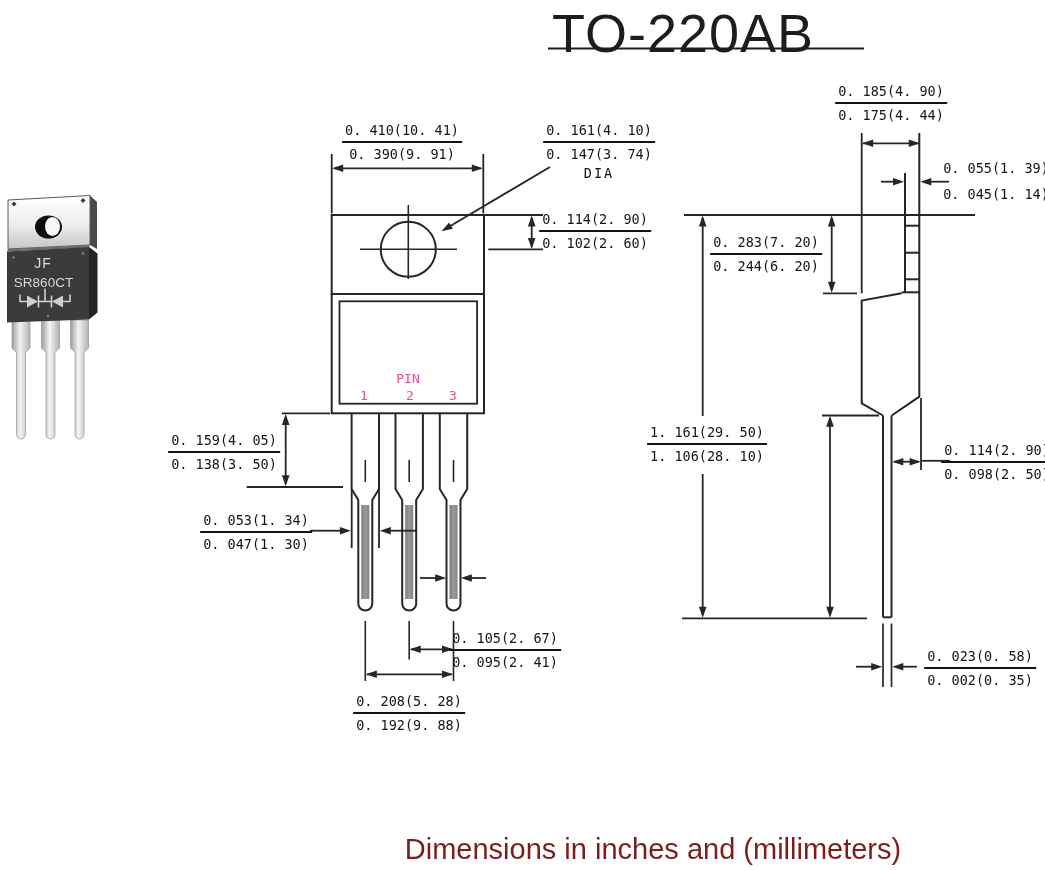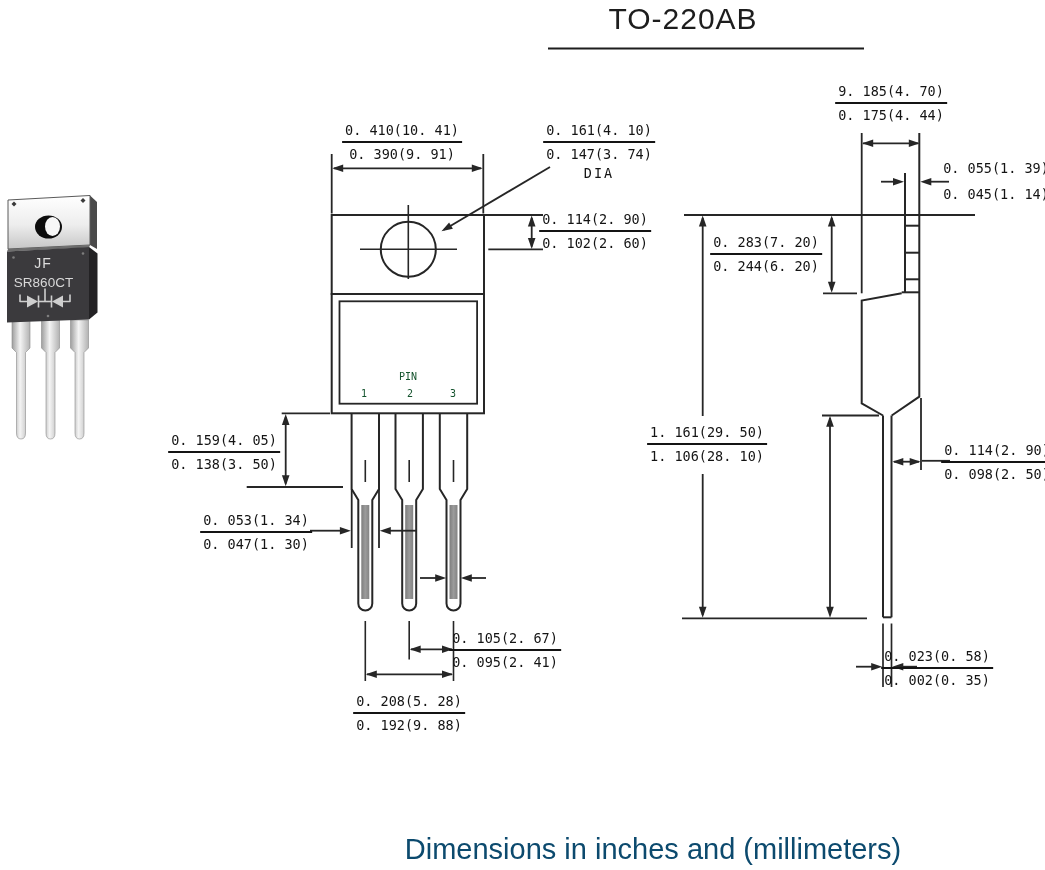--- a/index.html
+++ b/index.html
@@ -1,33 +1,33 @@
 <!DOCTYPE html>
 <html><head>
 <meta charset="utf-8">
 <style>
   html,body{margin:0;padding:0;background:#fff;}
   .canvas{position:relative;width:1045px;height:870px;background:#ffffff;overflow:hidden;
           font-family:"DejaVu Sans Mono",monospace;color:#1b1b1b;}
   .canvas svg{position:absolute;left:0;top:0;}
   .title{position:absolute;left:683px;top:2px;transform:translateX(-50%);
-         font-family:"Liberation Sans",sans-serif;font-size:30px;font-weight:400;
+         font-family:"Liberation Sans",sans-serif;font-size:54px;font-weight:400;
          letter-spacing:1px;color:#1d1d1d;white-space:nowrap;}
   .caption{position:absolute;left:653px;top:833px;transform:translateX(-50%);
            font-family:"Liberation Sans",sans-serif;font-size:29px;font-weight:400;
-           color:#0c4a6e;white-space:nowrap;}
+           color:#7f1d1d;white-space:nowrap;}
   .dim{position:absolute;transform:translateX(-50%);text-align:center;
        font-family:"DejaVu Sans Mono",monospace;font-size:13.5px;line-height:1.2;
        color:#141414;white-space:nowrap;}
   .dim .t{display:block;padding:0 3px 3px;}
   .dim.bar .t{border-bottom:2px solid #141414;}
   .dim .b{display:block;padding:3px 3px 0;}
   .dim.nobar .t{padding-bottom:7px;}
   .dim .dia{display:block;padding-top:3px;letter-spacing:2px;}
-  .pin{position:absolute;transform:translateX(-50%);font-size:10px;color:#14532d;}
+  .pin{position:absolute;transform:translateX(-50%);font-size:13px;color:#ec4899;}
 </style>
 </head>
 <body>
 
 <div class="canvas">
 
   <div class="title">TO-220AB</div>
 
   <svg width="1045" height="870" viewBox="0 0 1045 870">
     <defs>
@@ -270,40 +270,40 @@
   <div class="dim bar" style="left:505px;top:630px">
     <span class="t">0. 105(2. 67)</span>
     <span class="b">0. 095(2. 41)</span>
   </div>
   <div class="dim bar" style="left:409px;top:693px">
     <span class="t">0. 208(5. 28)</span>
     <span class="b">0. 192(9. 88)</span>
   </div>
 
   <div class="dim bar" style="left:891px;top:83px">
-    <span class="t">9. 185(4. 70)</span>
+    <span class="t">0. 185(4. 90)</span>
     <span class="b">0. 175(4. 44)</span>
   </div>
   <div class="dim nobar" style="left:996px;top:160px">
     <span class="t">0. 055(1. 39)</span>
     <span class="b">0. 045(1. 14)</span>
   </div>
   <div class="dim bar" style="left:766px;top:234px">
     <span class="t">0. 283(7. 20)</span>
     <span class="b">0. 244(6. 20)</span>
   </div>
   <div class="dim bar" style="left:707px;top:424px">
     <span class="t">1. 161(29. 50)</span>
     <span class="b">1. 106(28. 10)</span>
   </div>
   <div class="dim bar" style="left:997px;top:442px">
     <span class="t">0. 114(2. 90)</span>
     <span class="b">0. 098(2. 50)</span>
   </div>
-  <div class="dim bar" style="left:937px;top:648px">
+  <div class="dim bar" style="left:980px;top:648px">
     <span class="t">0. 023(0. 58)</span>
     <span class="b">0. 002(0. 35)</span>
   </div>
 
   <div class="pin" style="left:408px;top:371px">PIN</div>
   <div class="pin" style="left:364px;top:388px">1</div>
   <div class="pin" style="left:410px;top:388px">2</div>
   <div class="pin" style="left:453px;top:388px">3</div>
 
   <div class="caption">Dimensions in inches and (millimeters)</div>

